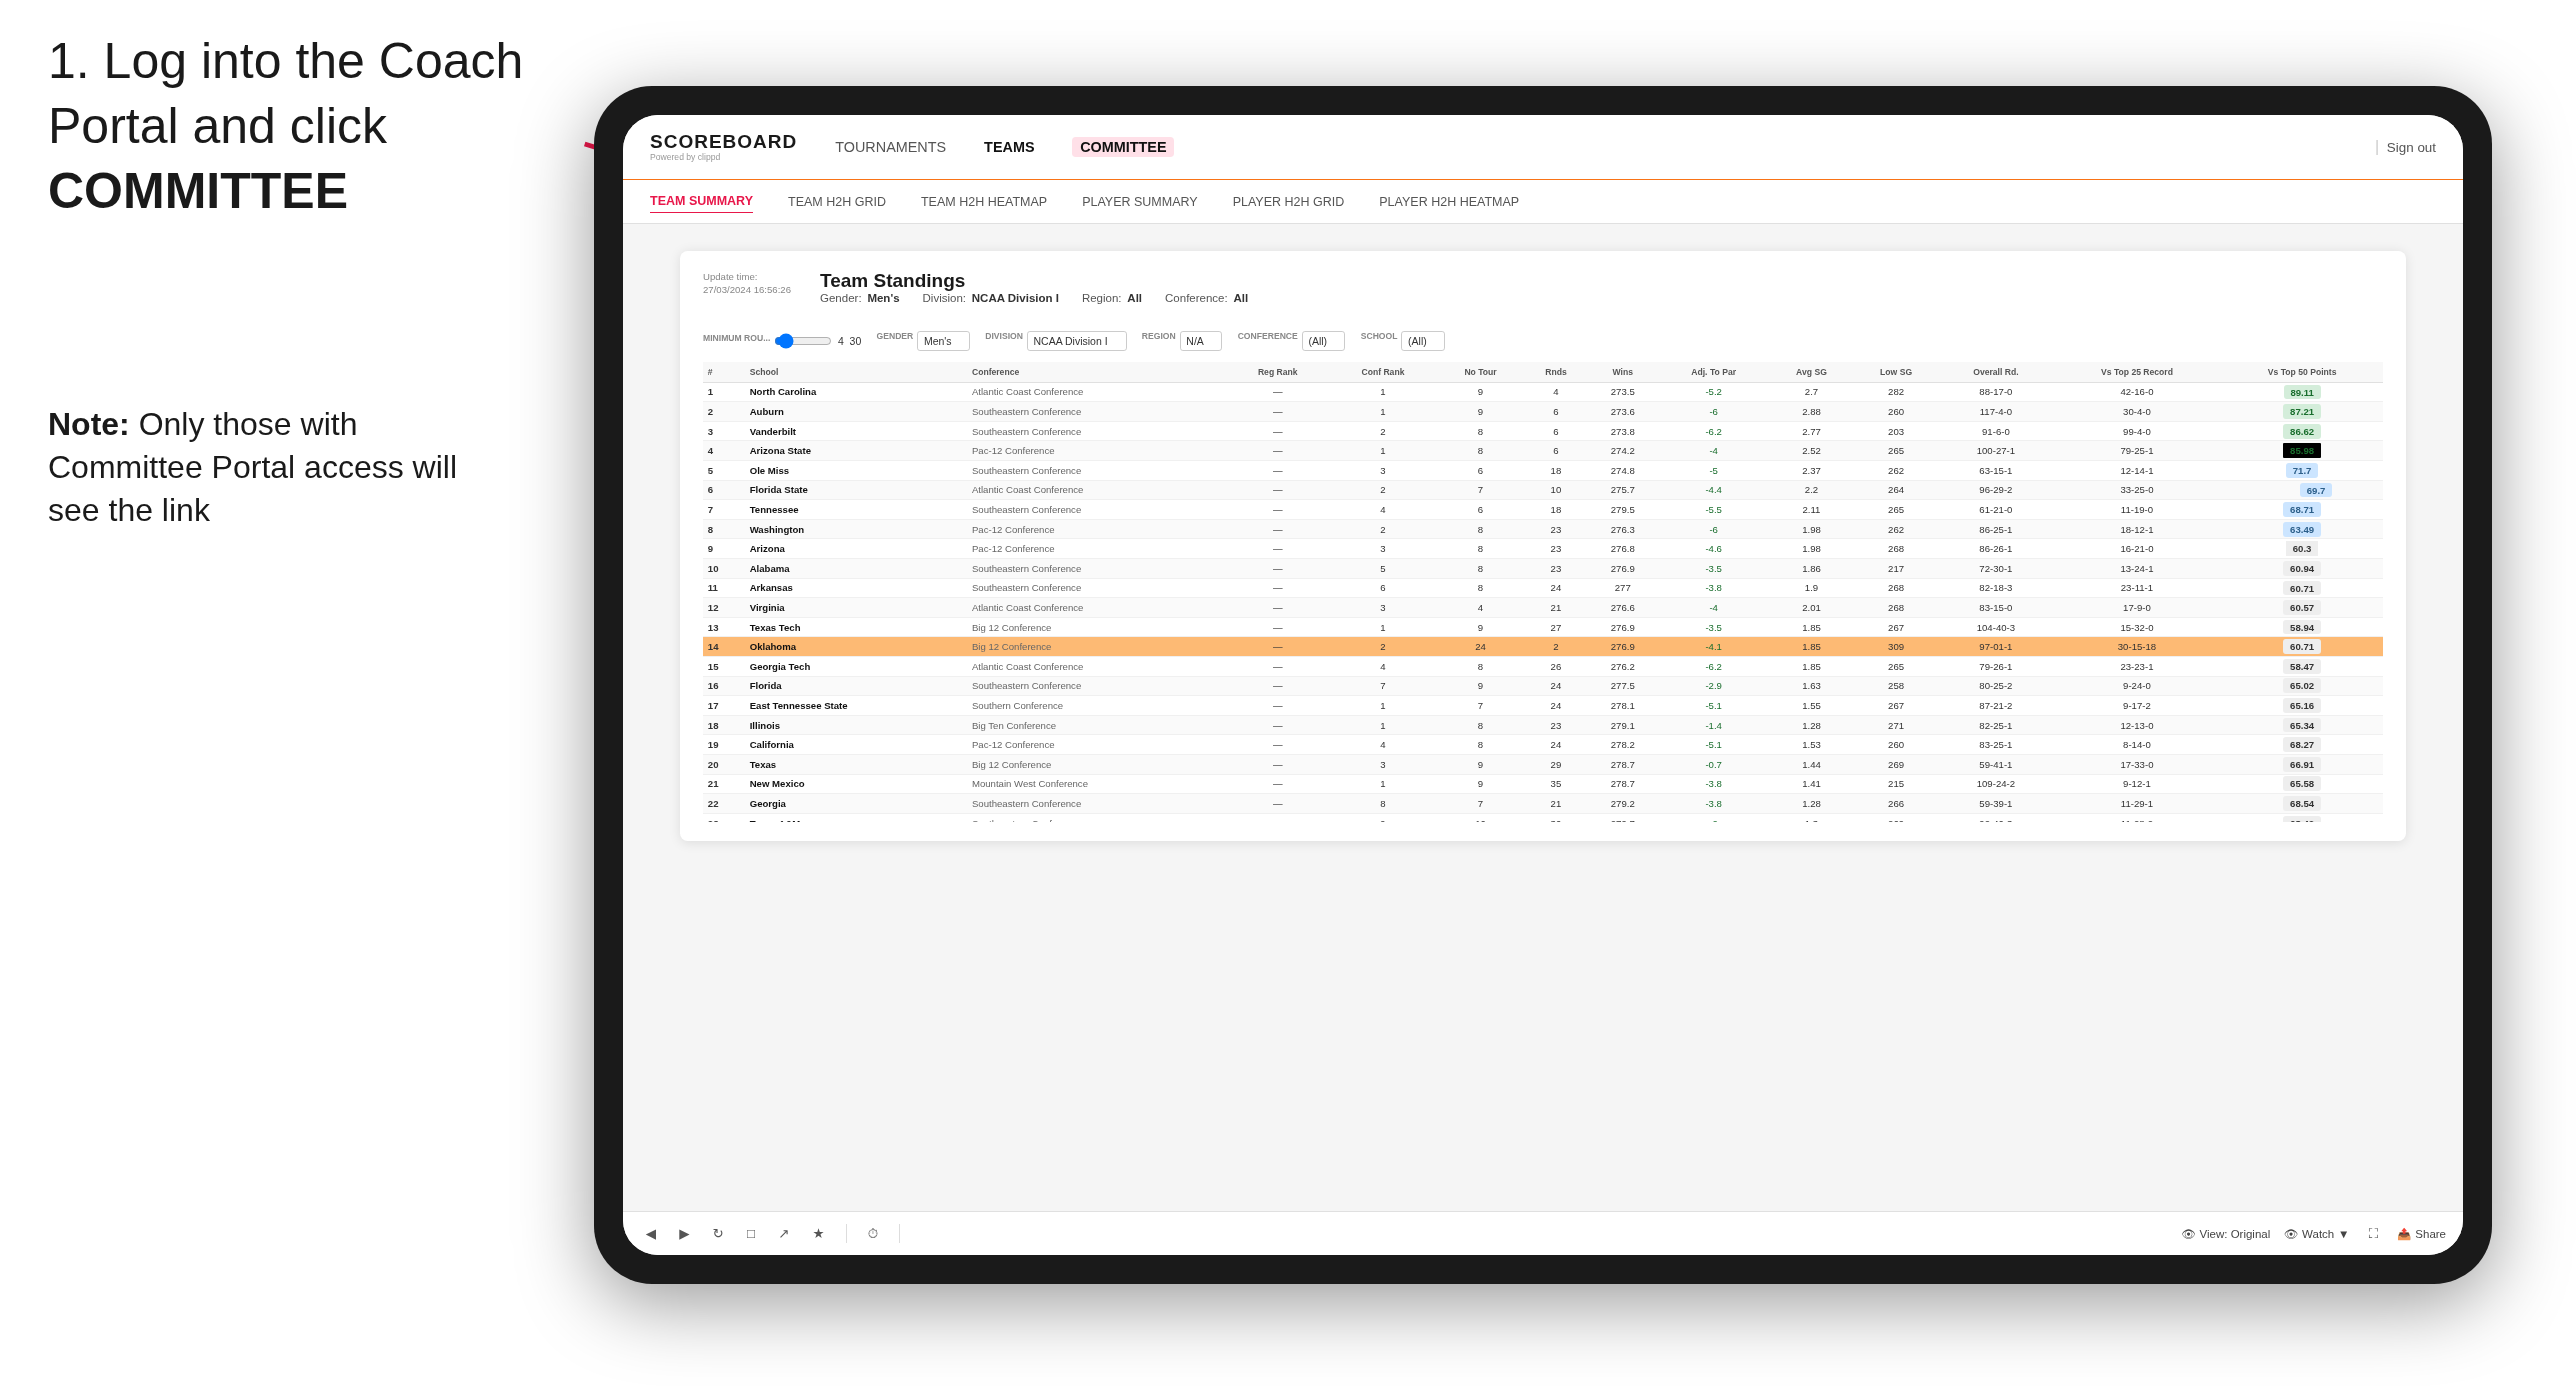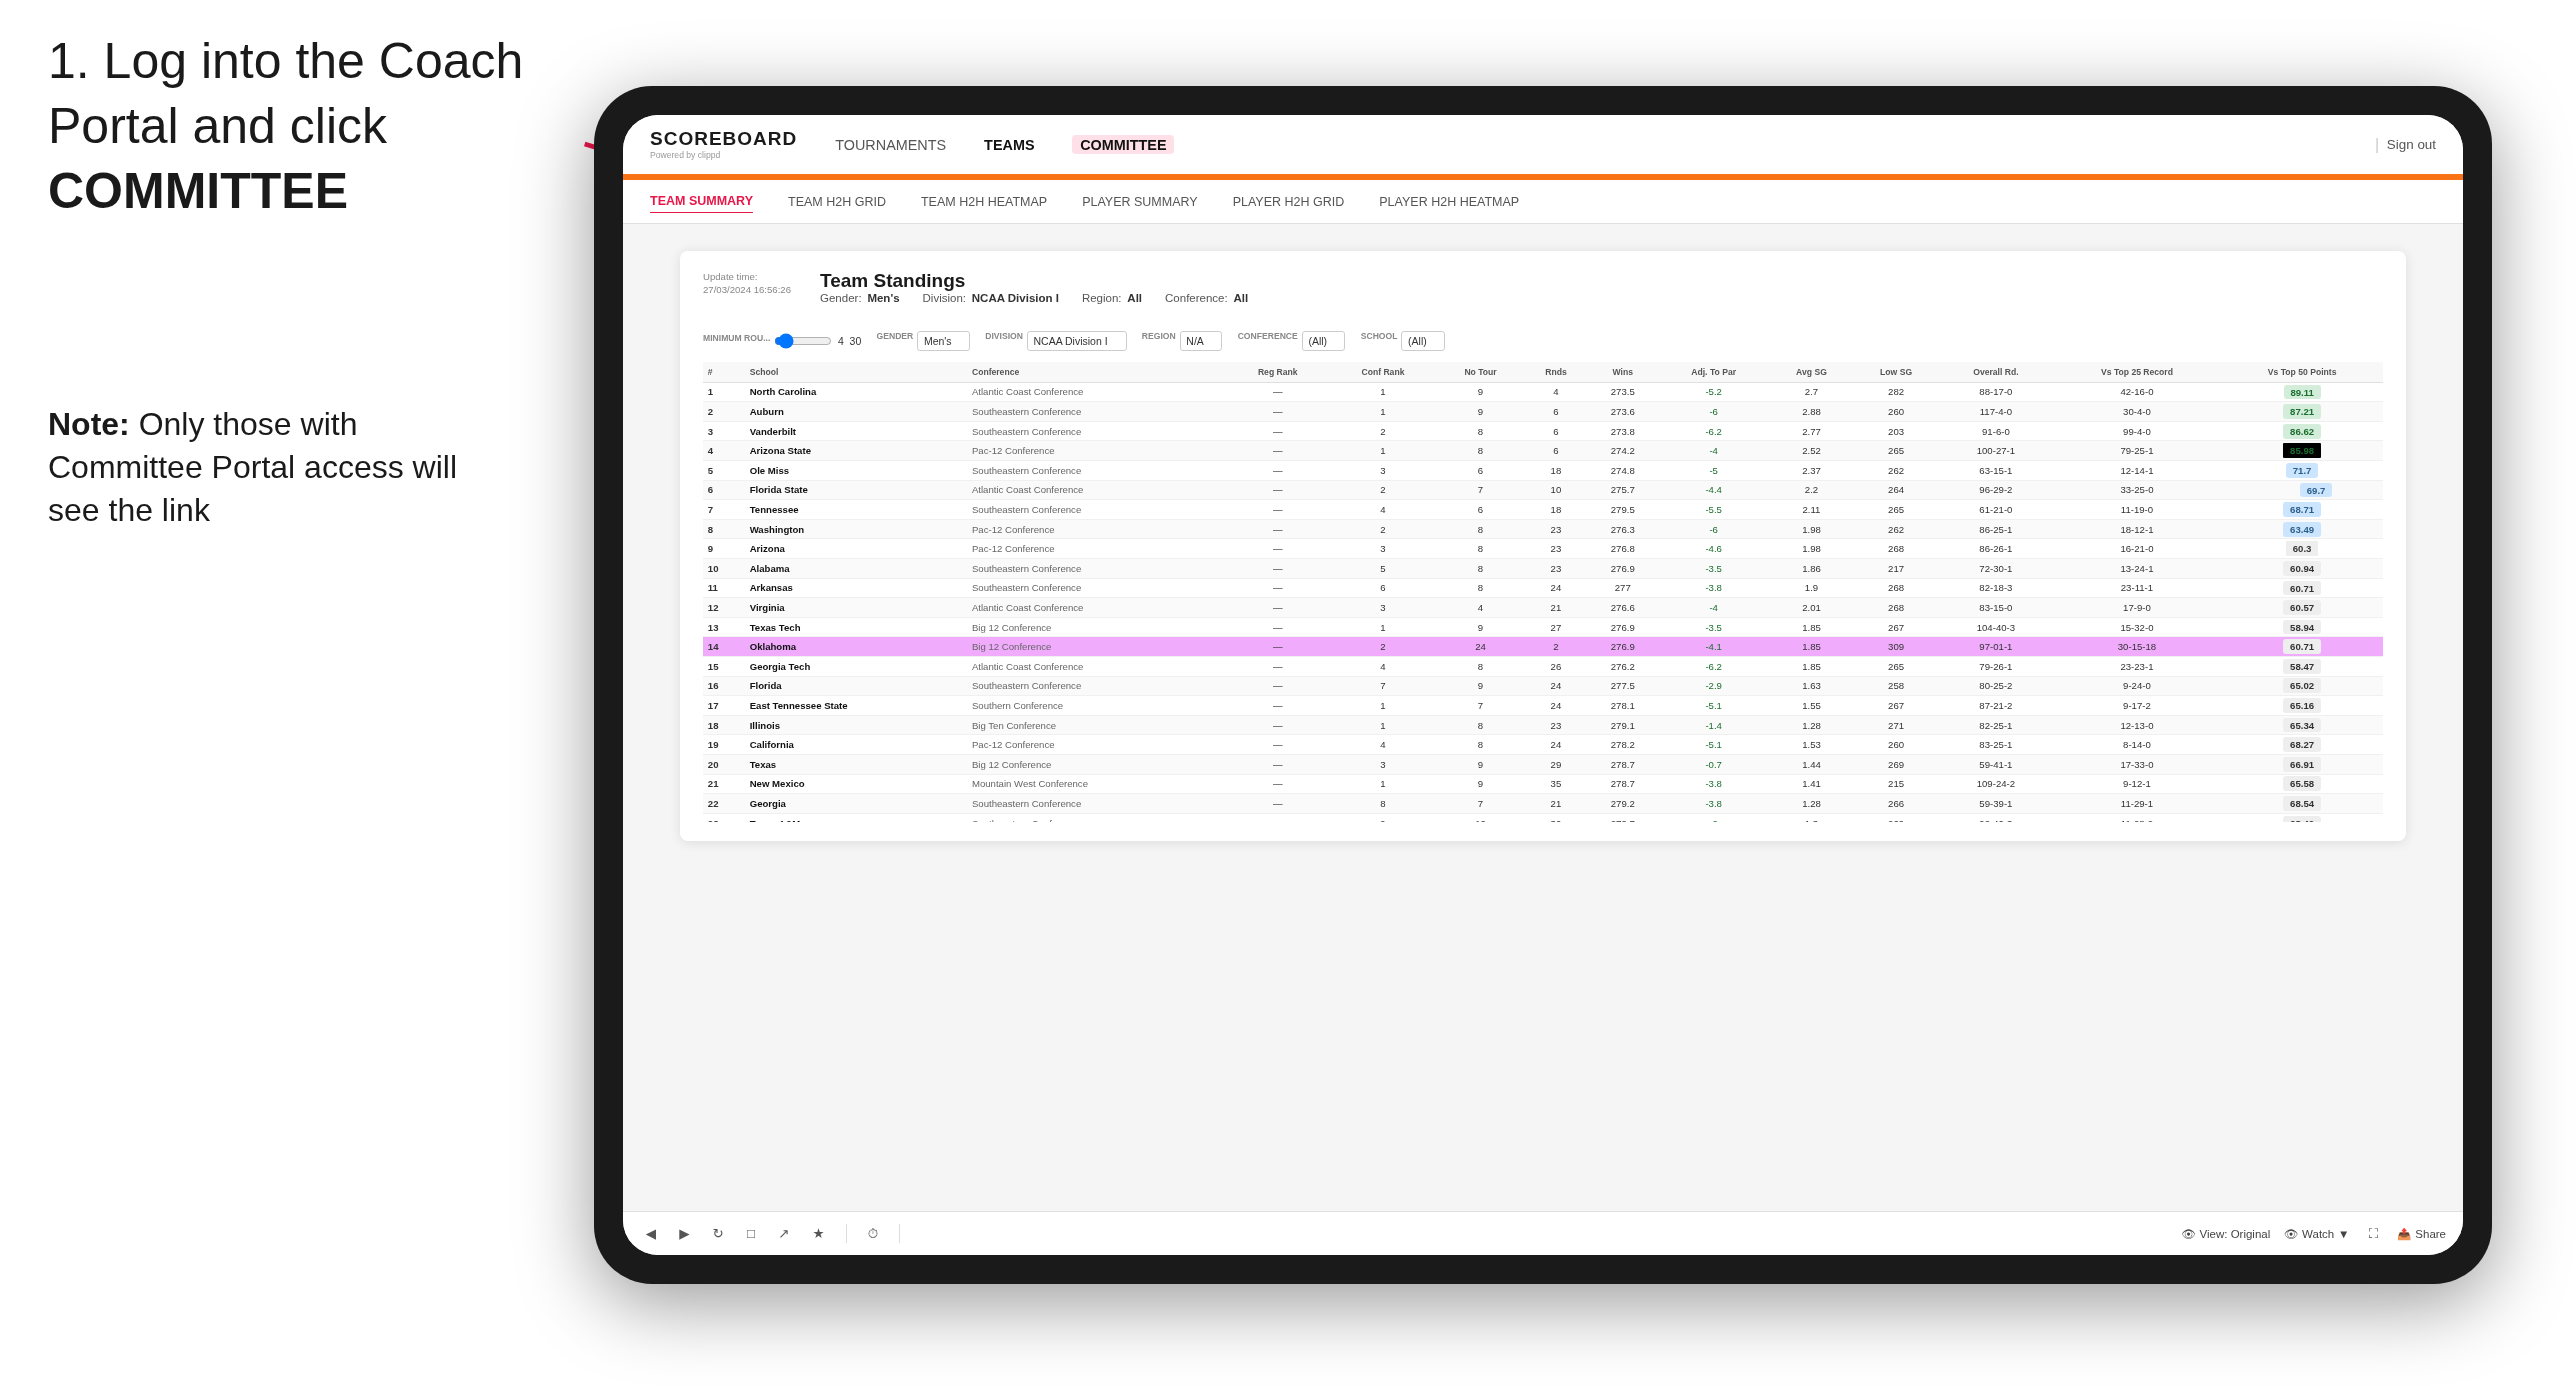--- a/index.html
+++ b/index.html
@@ -75,21 +75,21 @@
       flex-direction: column;
     }
 
     
     .nav-bar {
       background: #ffffff;
       height: 65px;
       display: flex;
       align-items: center;
       padding: 0 27px;
-      border-bottom: 6px solid #f97316;
+      border-bottom: 1px solid #f97316;
       flex-shrink: 0;
     }
     .scoreboard-logo {
       display: flex;
       flex-direction: column;
       margin-right: 38px;
     }
     .scoreboard-title {
       font-size: 19px;
       font-weight: 800;
@@ -667,21 +667,21 @@
     <td>9</td>
     <td>27</td>
     <td>276.9</td>
     <td style="color:#1a6e2e;">-3.5</td>
     <td>1.85</td>
     <td>267</td>
     <td>104-40-3</td>
     <td>15-32-0</td>
     <td><span style="background:#eee;color:#333;padding:1.9px 6.7px;border-radius:2.9px;font-weight:700;font-size:9.6px;">58.94</span></td>
   </tr>
-                <tr style="background: #f0abfc;">
+                <tr style="background: #fdba74;">
     <td class="left" style="font-weight:600;color:#333;">14</td>
     <td class="left" style="font-weight:600;color:#111;">Oklahoma</td>
     <td class="left" style="color:#666;">Big 12 Conference</td>
     <td>—</td>
     <td>2</td>
     <td>24</td>
     <td>2</td>
     <td>276.9</td>
     <td style="color:#1a6e2e;">-4.1</td>
     <td>1.85</td>

